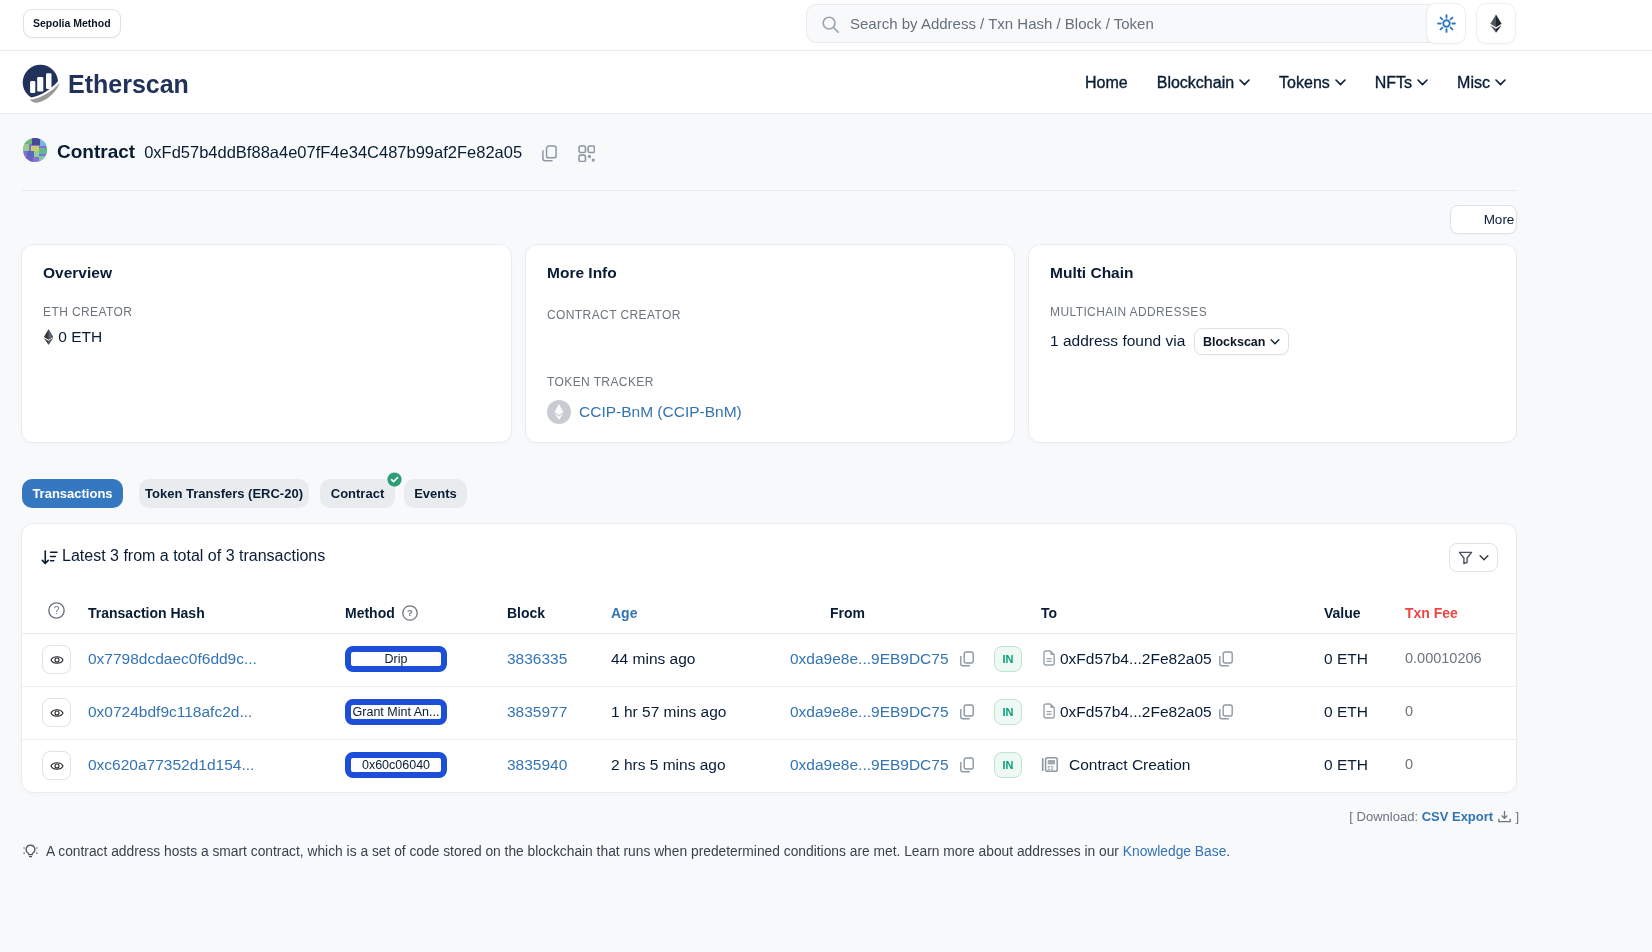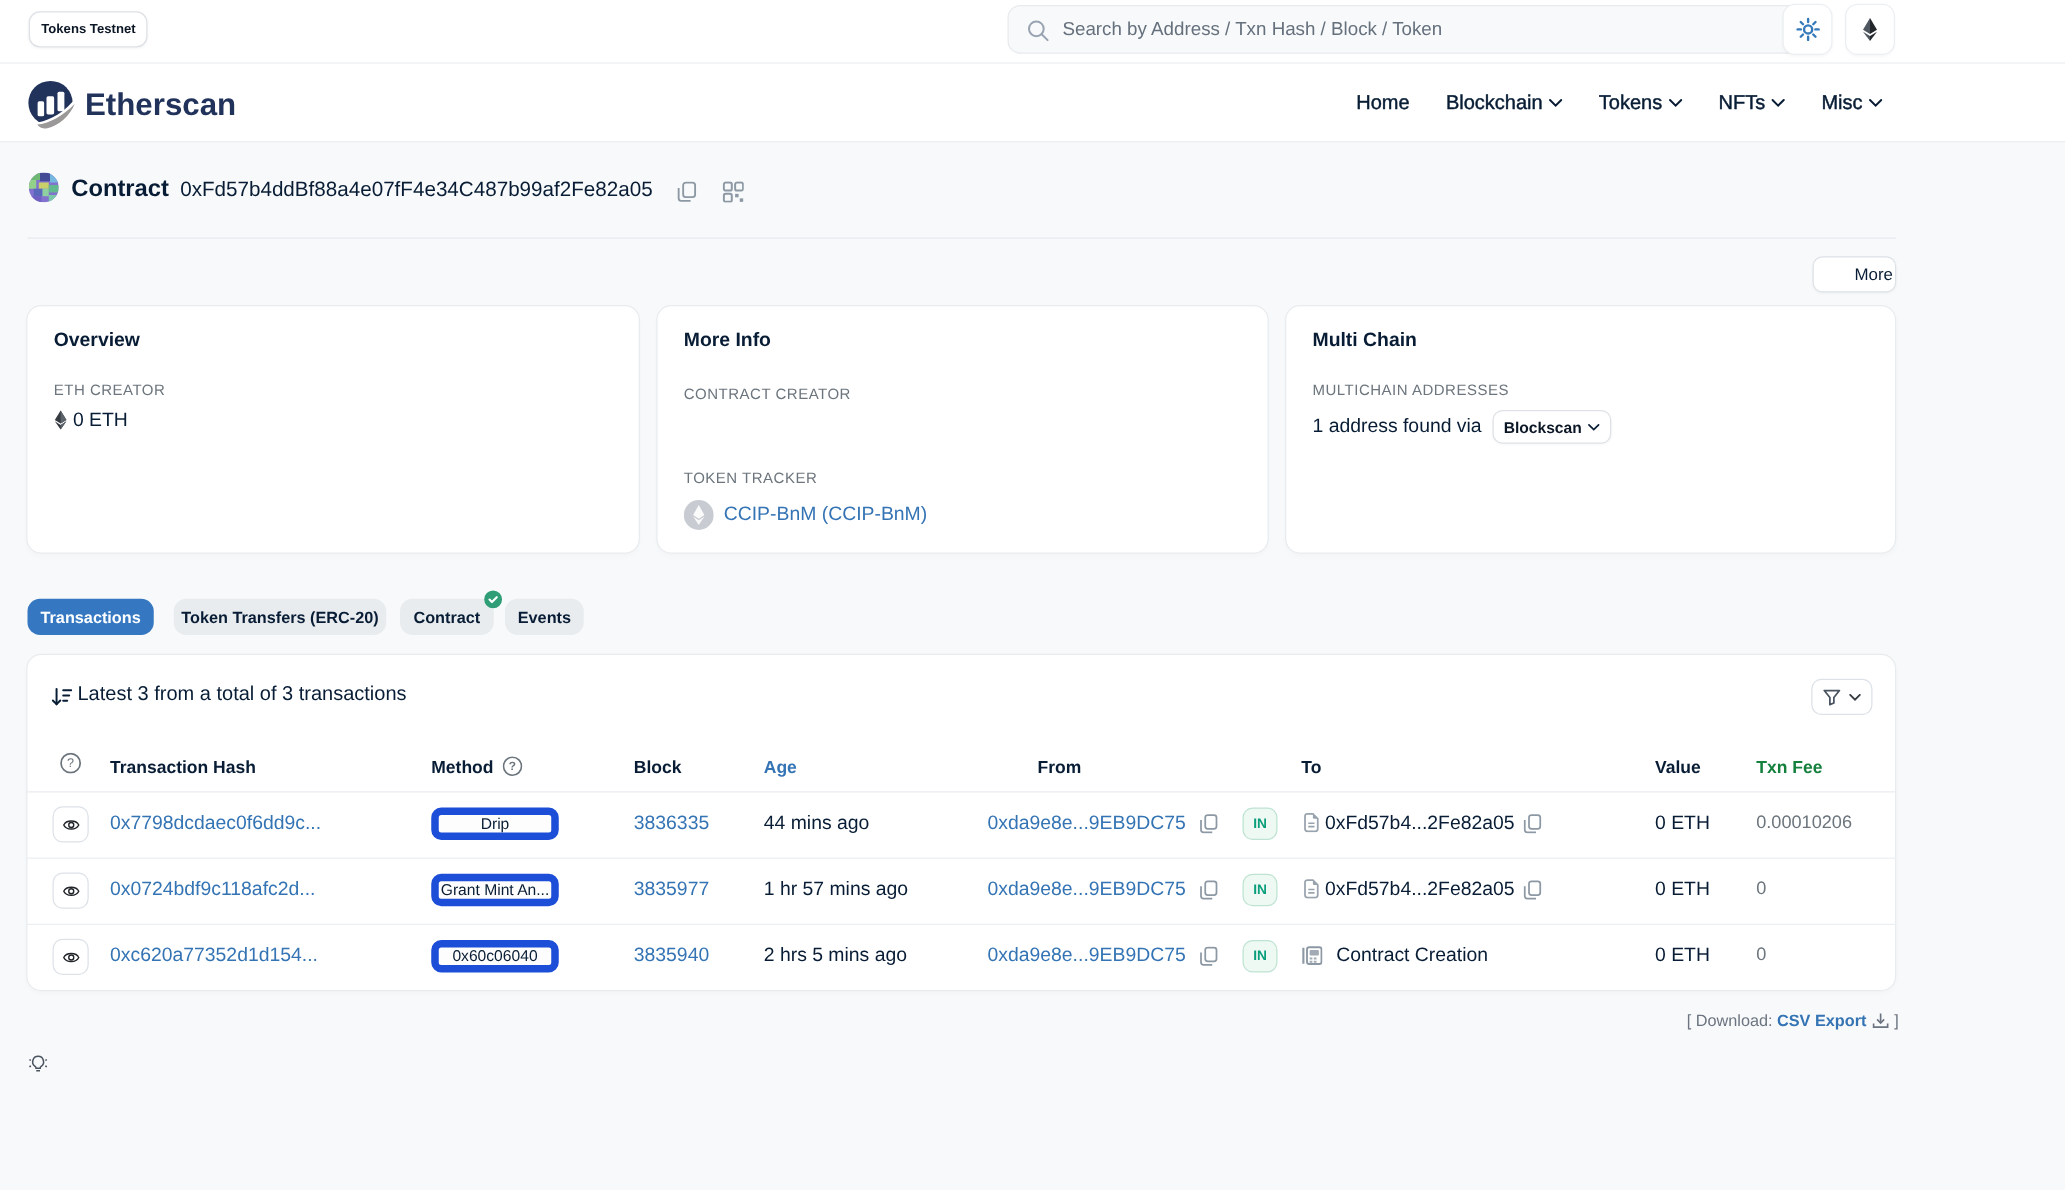--- a/index.html
+++ b/index.html
@@ -77,21 +77,21 @@
 
 #csvline { position:absolute; top:809px; right:133px; font-size:13px; color:#6b7480; }
 #csvline b { color:#3474b4; }
 
 #footnote { position:absolute; left:22px; top:843px; font-size:13.8px; color:#39434e; display:flex; align-items:center; gap:7px; }
 </style>
 </head>
 <body>
 
 <div id="topbar">
-  <div id="netbadge">Tokens Testnet</div>
+  <div id="netbadge">Sepolia Method</div>
   <div id="search">
     <svg width="19" height="19" viewBox="0 0 20 20">
         <circle cx="8.5" cy="8.5" r="6.2" fill="none" stroke="#98a4b1" stroke-width="1.7"></circle>
         <line x1="13.2" y1="13.2" x2="18" y2="18" stroke="#98a4b1" stroke-width="1.7" stroke-linecap="round"></line>
       </svg>
     <span class="ph">Search by Address / Txn Hash / Block / Token</span>
   </div>
   <div class="iconbtn" id="sunbtn">
     <svg width="21" height="21" viewBox="0 0 22 22" fill="none" stroke="#3579bb" stroke-width="2" stroke-linecap="round">
         <circle cx="11" cy="11" r="3.4"></circle>
@@ -252,21 +252,21 @@
     <svg style="vertical-align:-3px; margin-left:3px;" width="16" height="16" viewBox="0 0 16 16">
         <circle cx="8" cy="8" r="7.2" fill="none" stroke="#6c757d" stroke-width="1.3"></circle>
         <text x="8" y="11.2" font-size="9.5" text-anchor="middle" fill="#6c757d" font-family="Liberation Sans">?</text>
       </svg>
   </div>
   <div class="hcell" style="left:486px;">Block</div>
   <div class="hcell" style="left:590px; color:#3474b4;">Age</div>
   <div class="hcell" style="left:769px;margin-left:40px;">From</div>
   <div class="hcell" style="left:1020px;">To</div>
   <div class="hcell" style="left:1303px;">Value</div>
-  <div class="hcell" style="left:1384px; color:#15803d;">Txn Fee</div>
+  <div class="hcell" style="left:1384px; color:#ef4444;">Txn Fee</div>
 </div>
 <div id="hdrline"></div>
 
 <div class="trow" style="top:633px;">
   <div class="eyebtn">
       <svg width="14" height="14" viewBox="0 0 14 14" fill="none" stroke="#212529" stroke-width="1.1">
         <path d="M1 7 C3 2.7 11 2.7 13 7 C11 11.3 3 11.3 1 7 Z"></path>
         <circle cx="7" cy="7" r="2"></circle>
       </svg>
     </div>
@@ -368,13 +368,14 @@
 
 <div id="footnote">
   <svg width="17" height="17" viewBox="0 0 18 18" fill="none" stroke="#4a5360" stroke-width="1.3">
       <path d="M9 2.2 a4.6 4.6 0 0 1 2.6 8.4 c-.5.4-.8 1-.8 1.6 H7.2 c0-.6-.3-1.2-.8-1.6 A4.6 4.6 0 0 1 9 2.2 Z"></path>
       <line x1="7.4" y1="14.4" x2="10.6" y2="14.4"></line>
       <line x1="1.6" y1="5" x2="2.9" y2="5.6"></line>
       <line x1="1.6" y1="11" x2="2.9" y2="10.4"></line>
       <line x1="16.4" y1="5" x2="15.1" y2="5.6"></line>
       <line x1="16.4" y1="11" x2="15.1" y2="10.4"></line>
     </svg>
+  <span>A contract address hosts a smart contract, which is a set of code stored on the blockchain that runs when predetermined conditions are met. Learn more about addresses in our <a class="lnk">Knowledge Base</a>.</span>
 </div>
 
 </body></html>

